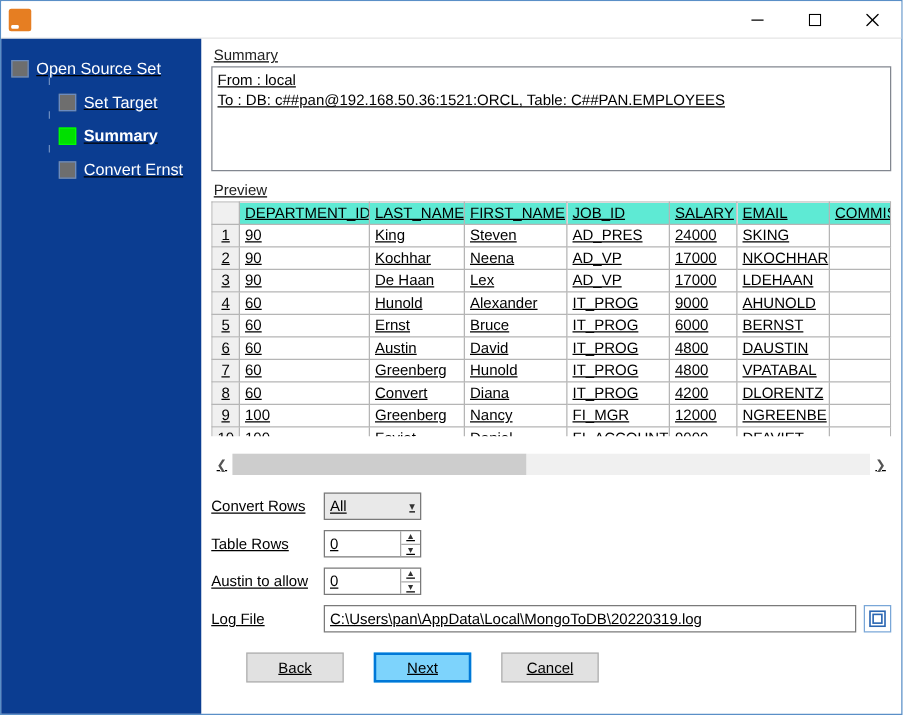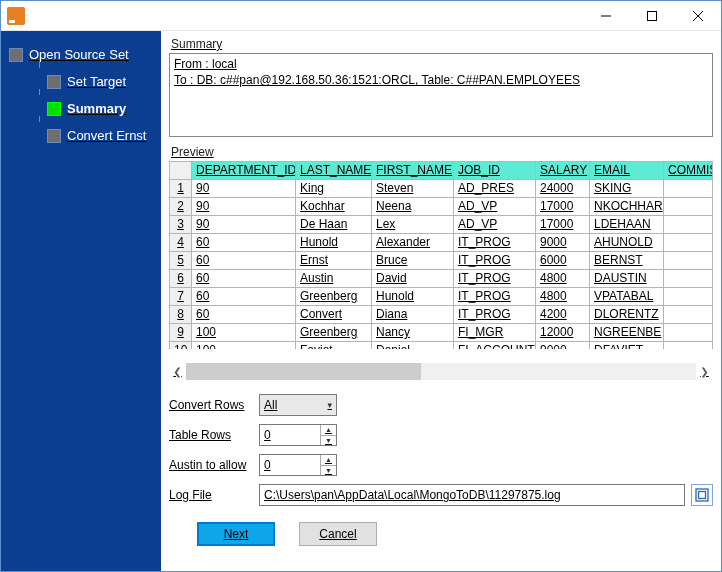--- a/index.html
+++ b/index.html
@@ -187,21 +187,21 @@
     padding: 8px 0 4px 28px;
   }
   .btn {
     width: 78px; height: 24px;
     border: 1px solid #adadad;
     background: #e1e1e1;
     display: inline-flex; align-items: center; justify-content: center;
   }
   .btn.primary {
     border: 2px solid #0078d7;
-    background: #0ea5e9;
+    background: #7dd3fc;
   }
 </style>
 </head>
 <body>
 
 <div class="window">
 
   <div class="titlebar">
     <span class="app-icon"></span>
     <span class="title-spacer"></span>
@@ -411,32 +411,35 @@
             <span style="flex:1">0</span>
             <div class="sp-btns">
               <div>▲</div>
               <div>▼</div>
             </div>
           </div>
         </div>
         <div class="form-row">
           <span class="lbl">Log File</span>
           <div class="textfield">
-            <span style="white-space:nowrap; overflow:hidden;">C:\Users\pan\AppData\Local\MongoToDB\11297875.log</span>
+            <span style="white-space:nowrap; overflow:hidden;">C:\Users\pan\AppData\Local\MongoToDB\20220319.log</span>
           </div>
           <div class="icon-btn">
             <svg width="14" height="14" fill="none" stroke-width="1.3">
               <rect x="1" y="1" width="12" height="12"></rect>
               <rect x="3.5" y="3.5" width="7" height="7"></rect>
             </svg>
           </div>
         </div>
       </div>
 
       <div class="footer">
+        <div class="btn">
+          <span>Back</span>
+        </div>
         <div class="btn primary">
           <span>Next</span>
         </div>
         <div class="btn">
           <span>Cancel</span>
         </div>
       </div>
 
     </div>
   </div>

